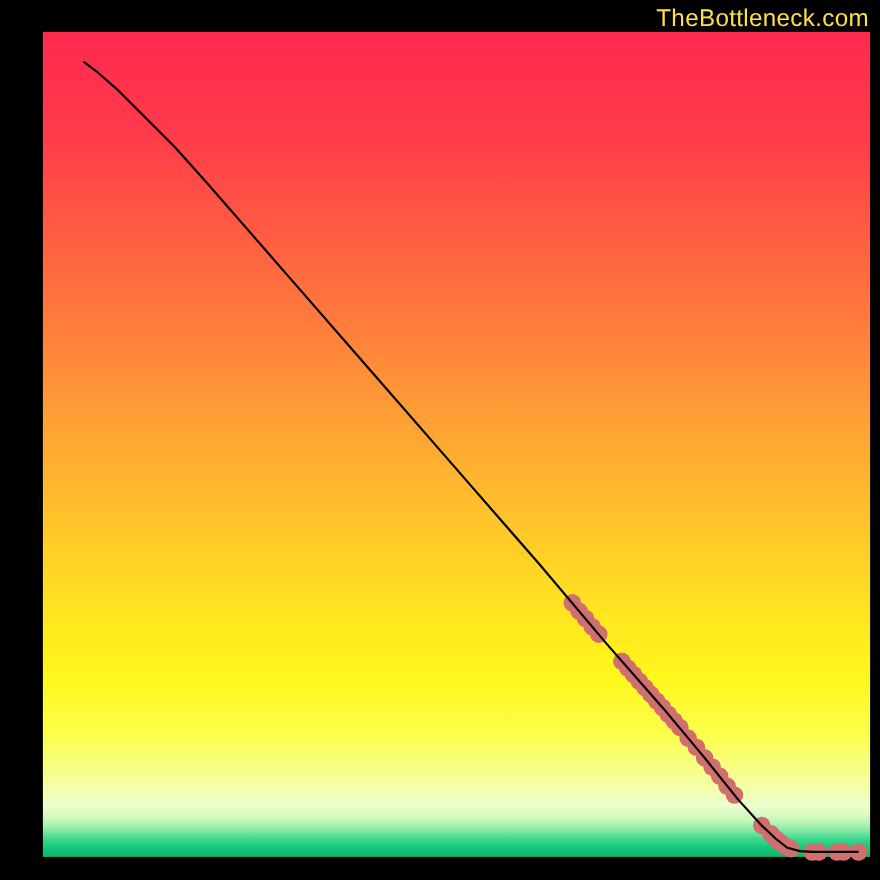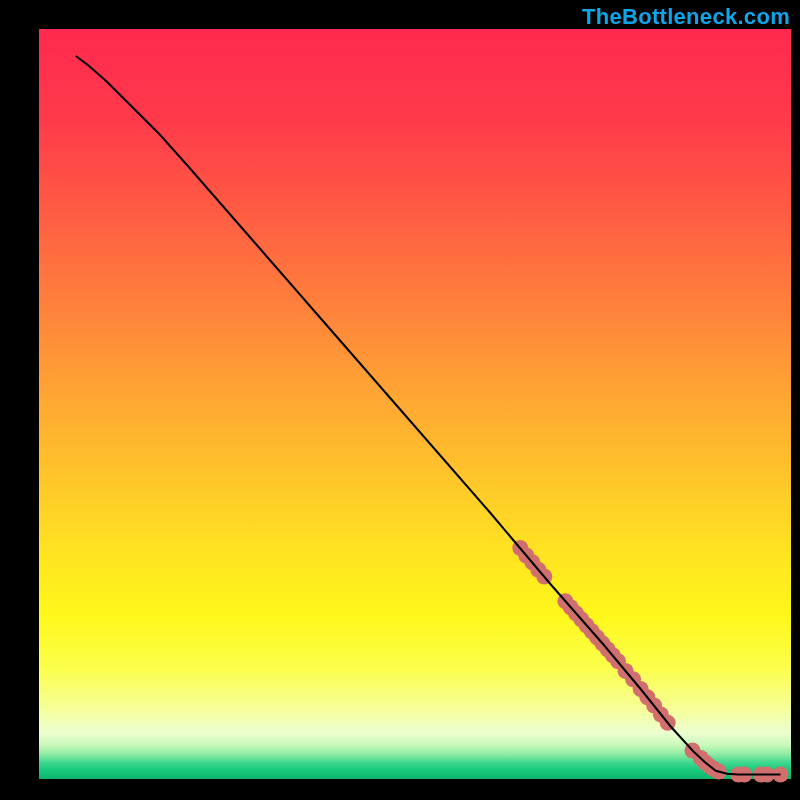--- a/index.html
+++ b/index.html
@@ -15,22 +15,22 @@
     position: relative;
     width: 800px;
     height: 800px;
     background: #000;
   }
   .watermark {
     position: absolute;
     top: 4px;
     right: 10px;
     font-size: 22px;
-    font-weight: 700;
-    color: #0ea5e9;
+    font-weight: 400;
+    color: #fde047;
     letter-spacing: 0.3px;
     z-index: 10;
   }
   svg {
     position: absolute;
     top: 0;
     left: 0;
   }
 </style>
 </head>

